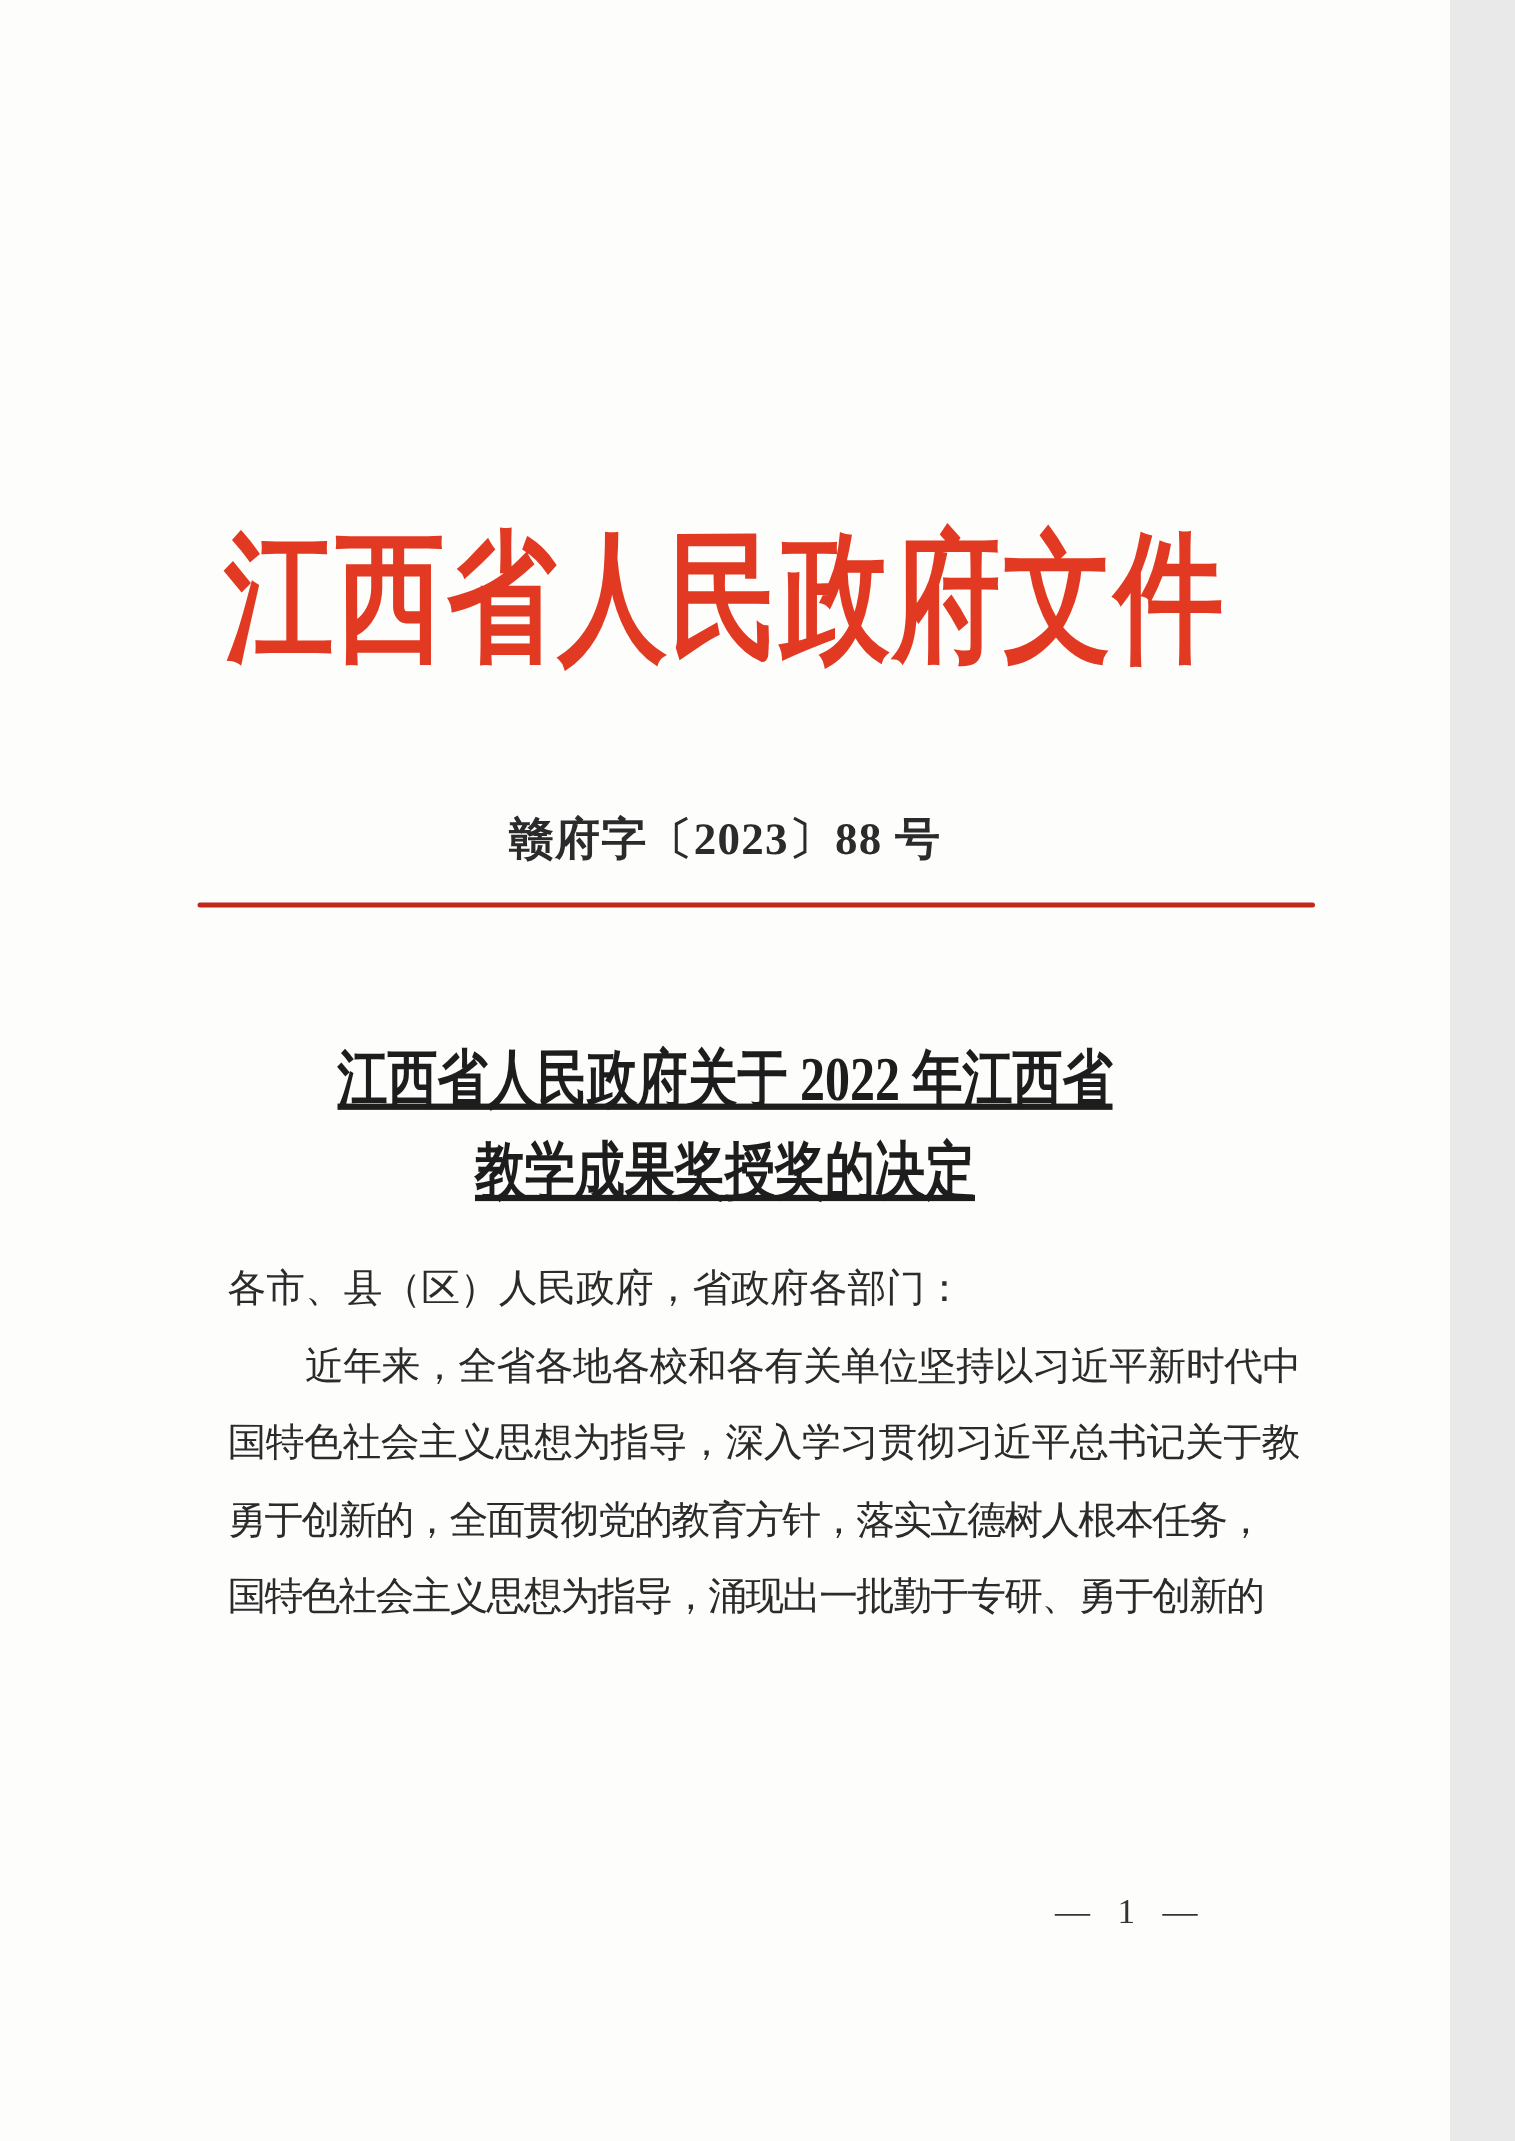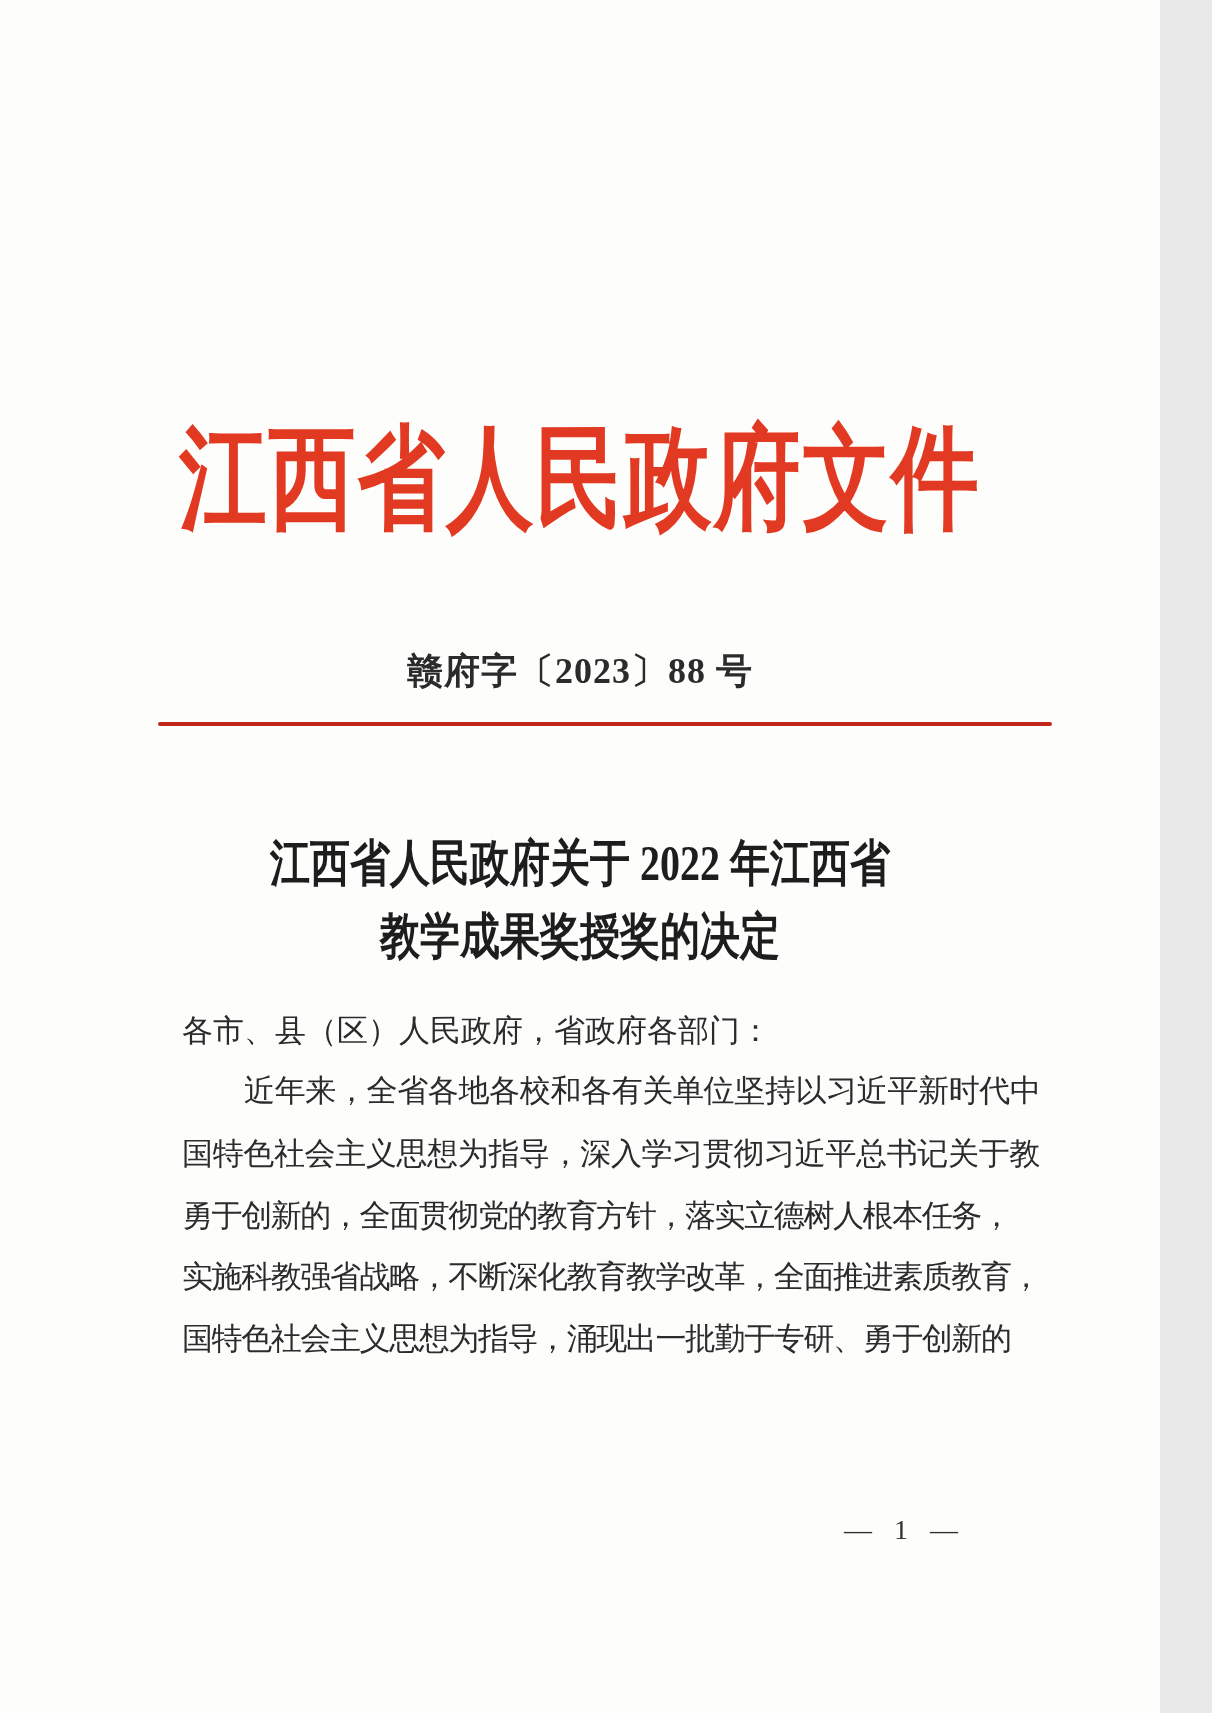--- a/index.html
+++ b/index.html
@@ -57,39 +57,40 @@
   }
   
   .doc-title{
     position:absolute;
     top:827px;left:0;width:100%;
     margin:0;
     text-align:center;
     font-size:40px;
     font-weight:700;
     color:var(--title-text);
+    text-decoration:underline;
   }
   .title-line{
     line-height:73px;
     transform:scaleY(1.25);
     white-space:nowrap;
   }
   
   .content{
     position:absolute;
     top:1000px;left:182px;
     width:858px;
     font-size:31px;
     line-height:61.5px;
     color:var(--body-text);
   }
   .line{white-space:nowrap;}
   .cells-28{letter-spacing:-0.36px;}
   .cells-29{letter-spacing:-1.41px;}
-  .indent{text-indent:62px;font-family:Liberation Mono, monospace;}
+  .indent{text-indent:62px;}
   
   .page-number{
     position:absolute;
     top:1512px;right:199px;
     font-size:28px;
     line-height:36px;
     color:#333;
     letter-spacing:3px;
     word-spacing:9px;
     white-space:nowrap;
@@ -109,19 +110,18 @@
   <h2 class="doc-title">
     <div class="title-line">江西省人民政府关于 2022 年江西省</div>
     <div class="title-line">教学成果奖授奖的决定</div>
   </h2>
 
   <div class="content">
     <div class="line salutation">各市、县（区）人民政府，省政府各部门：</div>
     <div class="line indent cells-28">近年来，全省各地各校和各有关单位坚持以习近平新时代中</div>
     <div class="line cells-28">国特色社会主义思想为指导，深入学习贯彻习近平总书记关于教</div>
     <div class="line cells-29">勇于创新的，全面贯彻党的教育方针，落实立德树人根本任务，</div>
-    <div class="line cells-29">实施科教强省战略，不断深化教育教学改革，全面推进素质教育，</div>
     <div class="line cells-29">国特色社会主义思想为指导，涌现出一批勤于专研、勇于创新的</div>
   </div>
 
   <div class="page-number">— 1 —</div>
 
 </div>
 
 </body></html>

